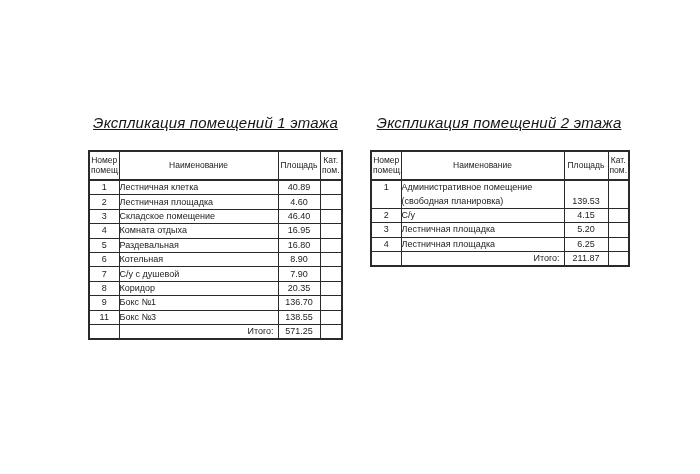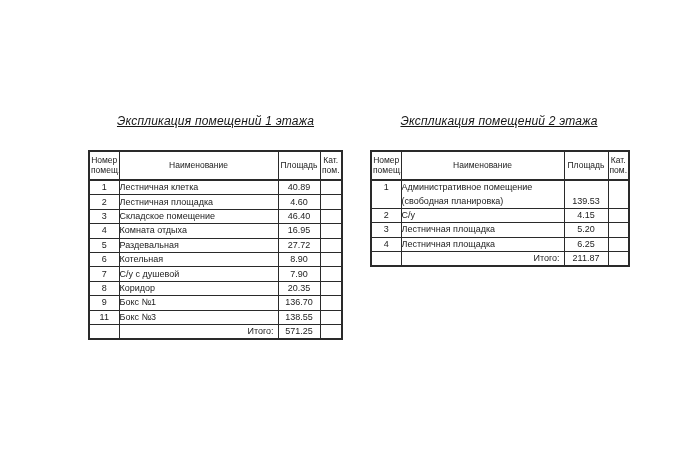--- a/index.html
+++ b/index.html
@@ -17,21 +17,21 @@
   .page {
     position: relative;
     width: 700px;
     height: 474px;
     background: #ffffff;
   }
   .table-title {
     position: absolute;
     margin: 0;
     top: 114px;
-    font-size: 12px;
+    font-size: 15px;
     font-weight: normal;
     font-style: italic;
     text-decoration: underline;
     text-align: center;
     color: #161616;
     letter-spacing: 0.2px;
     white-space: nowrap;
   }
   .title-1 { left: 88px;  width: 255px; }
   .title-2 { left: 370px; width: 258px; }
@@ -145,21 +145,21 @@
           </tr>
           <tr>
             <td class="c-num">4</td>
             <td class="c-name">Комната отдыха</td>
             <td class="c-area">16.95</td>
             <td class="c-cat"></td>
           </tr>
           <tr>
             <td class="c-num">5</td>
             <td class="c-name">Раздевальная</td>
-            <td class="c-area">27.72</td>
+            <td class="c-area">16.80</td>
             <td class="c-cat"></td>
           </tr>
           <tr>
             <td class="c-num">6</td>
             <td class="c-name">Котельная</td>
             <td class="c-area">8.90</td>
             <td class="c-cat"></td>
           </tr>
           <tr>
             <td class="c-num">7</td>

